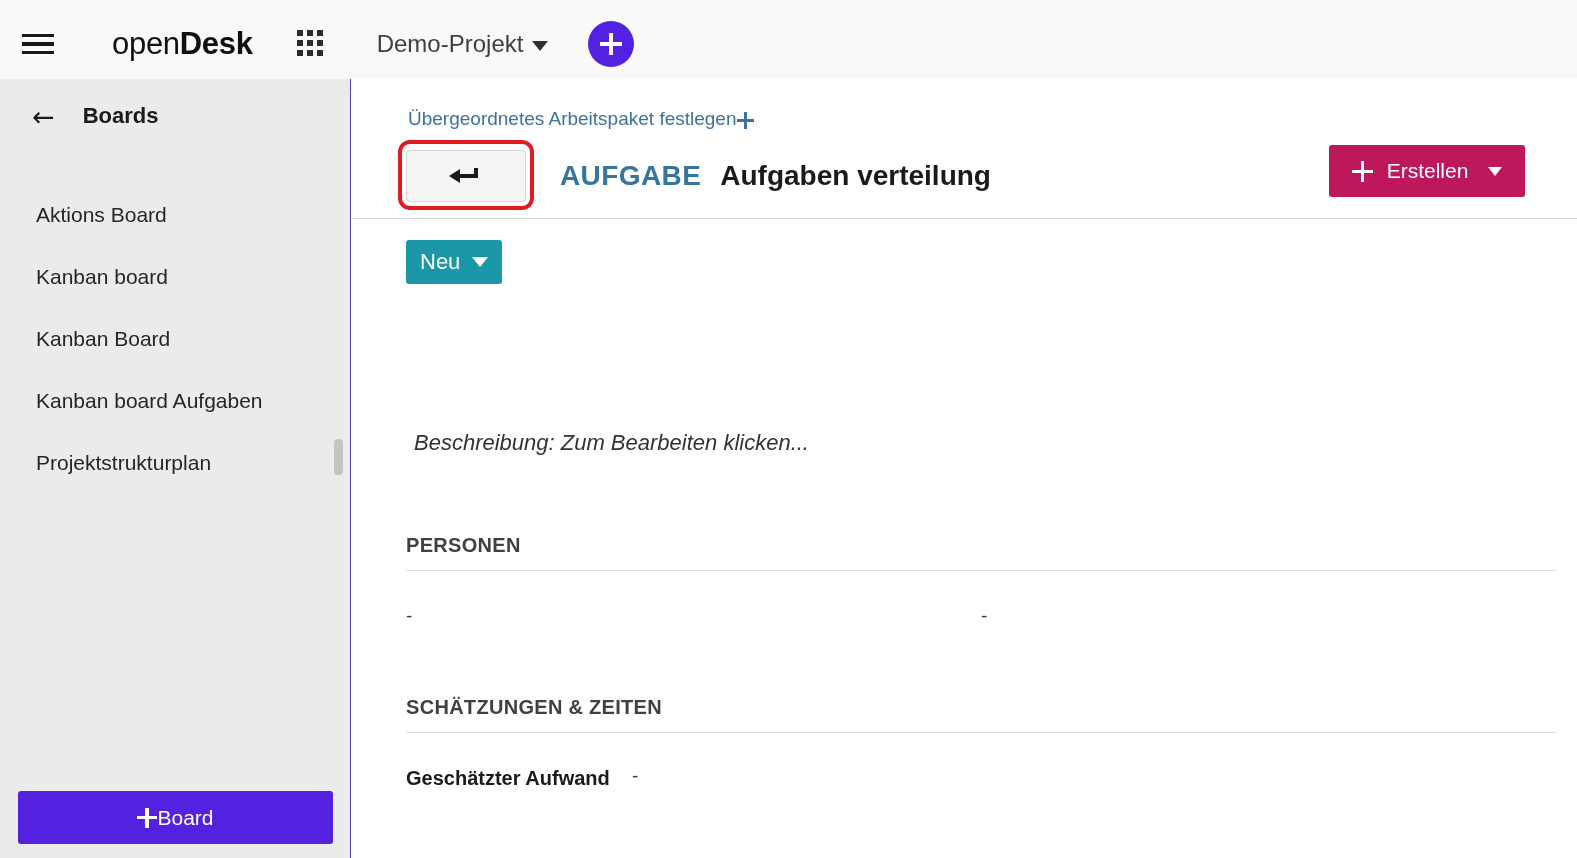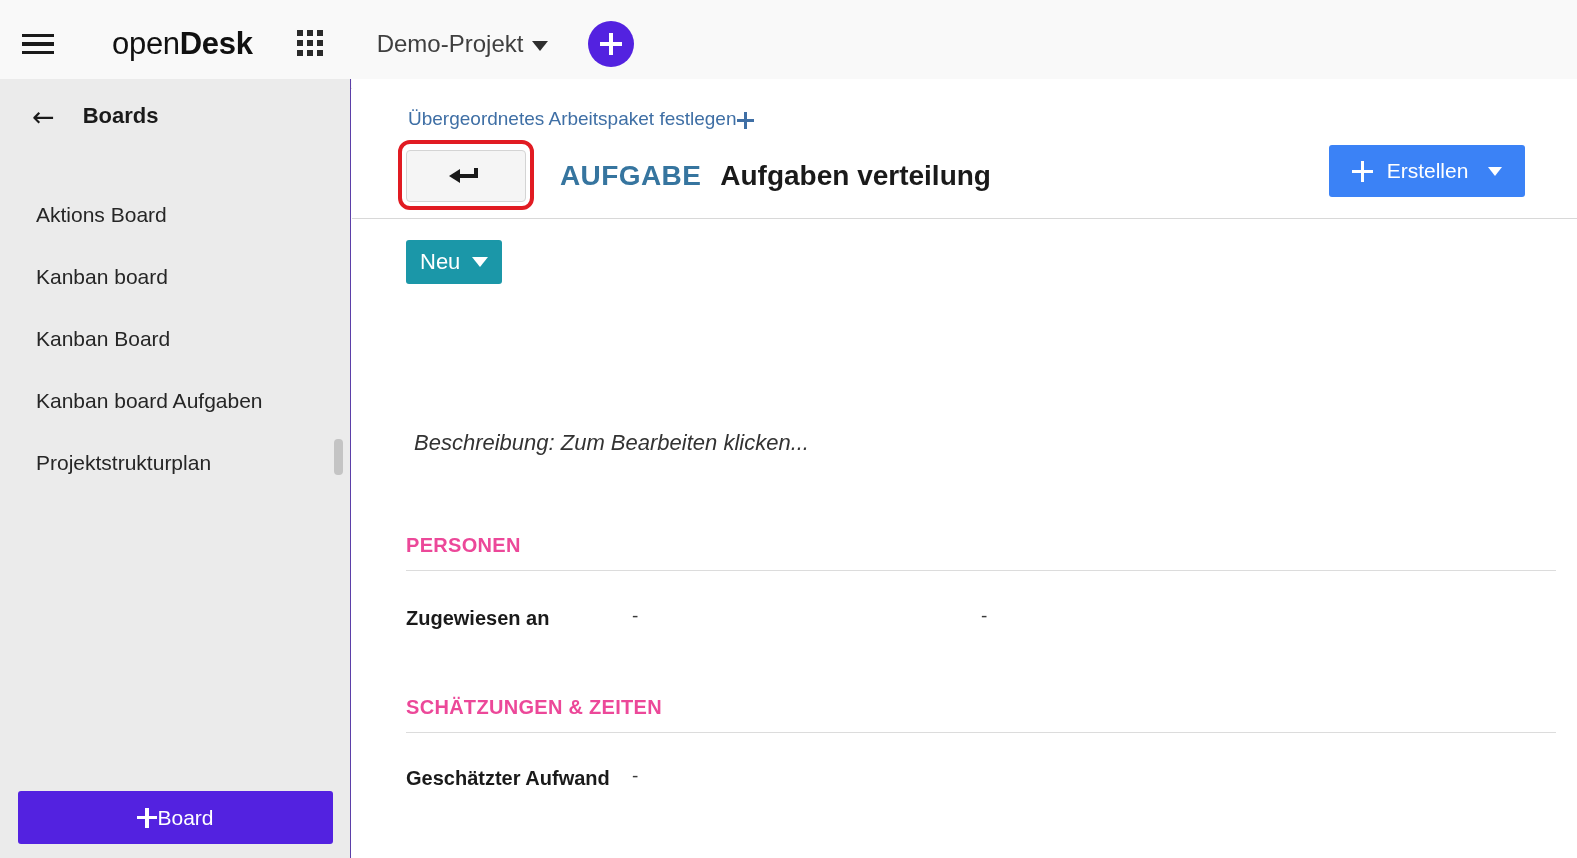--- a/index.html
+++ b/index.html
@@ -301,21 +301,21 @@
     color: #1a1a1a;
     white-space: nowrap;
   }
 
   .create-btn {
     position: absolute;
     right: 26px;
     top: 0;
     height: 52px;
     min-width: 196px;
-    background: #3b82f6;
+    background: #be185d;
     border: none;
     border-radius: 3px;
     color: #ffffff;
     font-size: 21px;
     font-family: "Liberation Sans", sans-serif;
     display: flex;
     align-items: center;
     justify-content: center;
     gap: 14px;
     padding: 0 20px;
@@ -396,21 +396,21 @@
   }
 
   .section {
     position: absolute;
     left: 54px;
     width: 1150px;
   }
   .section-title {
     font-size: 20px;
     font-weight: 700;
-    color: #ec4899;
+    color: #404040;
     letter-spacing: 0.3px;
   }
   .section-rule {
     margin-top: 13px;
     height: 1px;
     background: #dcdcdc;
     width: 100%;
   }
 
   .attr-grid {
@@ -563,21 +563,20 @@
 
     <div class="description">Beschreibung: Zum Bearbeiten klicken...</div>
 
     <div class="section section-personen">
       <div class="section-title">PERSONEN</div>
       <div class="section-rule"></div>
     </div>
 
     <div class="attr-grid row-personen">
       <div class="attr-col">
-        <div class="attr-label">Zugewiesen an</div>
         <div class="attr-value">-</div>
       </div>
       <div class="attr-col">
         <div class="attr-value">-</div>
       </div>
     </div>
 
     <div class="section section-schaetz">
       <div class="section-title">SCHÄTZUNGEN &amp; ZEITEN</div>
       <div class="section-rule"></div>

